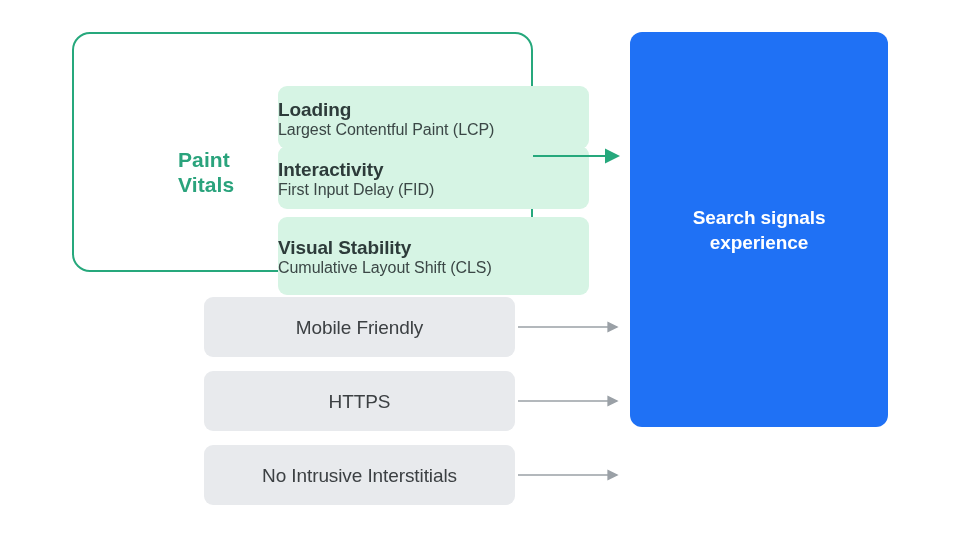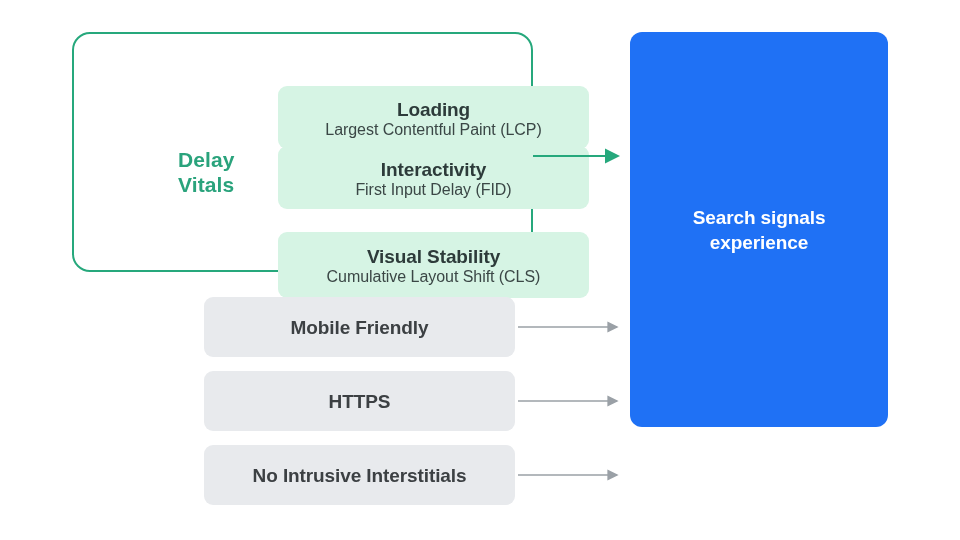--- a/index.html
+++ b/index.html
@@ -53,26 +53,25 @@
   
   .vital-card {
     position: absolute;
     left: 204px;
     width: 311px;
     background: #d6f4e4;
     border-radius: 9px;
     box-sizing: border-box;
     display: flex;
     flex-direction: column;
-    align-items: center;
     justify-content: center;
   }
   .vital-card.v0 { top: 52px;  height: 63px; }
   .vital-card.v1 { top: 112px; height: 63px; }
-  .vital-card.v2 { top: 198px; height: 66px; }
+  .vital-card.v2 { top: 183px; height: 78px; }
 
   .vital-title {
     color: #2d3b3a;
     font-size: 19px;
     font-weight: bold;
     line-height: 23px;
     letter-spacing: -0.1px;
   }
   .vital-subtitle {
     color: #3b4746;
@@ -96,21 +95,21 @@
     align-items: center;
     justify-content: center;
   }
   .signal-card.s0 { top: 297px; }
   .signal-card.s1 { top: 371px; }
   .signal-card.s2 { top: 445px; }
 
   .signal-label {
     color: #3c4043;
     font-size: 19px;
-    font-weight: bold;
+    font-weight: normal;
     line-height: 23px;
     letter-spacing: -0.1px;
   }
 
   
   .result-panel {
     position: absolute;
     left: 630px;
     top: 32px;
     width: 258px;
@@ -143,21 +142,21 @@
   }
 </style>
 </head>
 <body>
 
 <div id="diagram">
 
   <div class="cwv-container">
 
     <div class="cwv-label">
-      <span>Delay</span>
+      <span>Paint</span>
       <span>Vitals</span>
     </div>
 
     <div class="vital-card v0">
       <div class="vital-title">Loading</div>
       <div class="vital-subtitle">Largest Contentful Paint (LCP)</div>
     </div>
 
     <div class="vital-card v1">
       <div class="vital-title">Interactivity</div>

